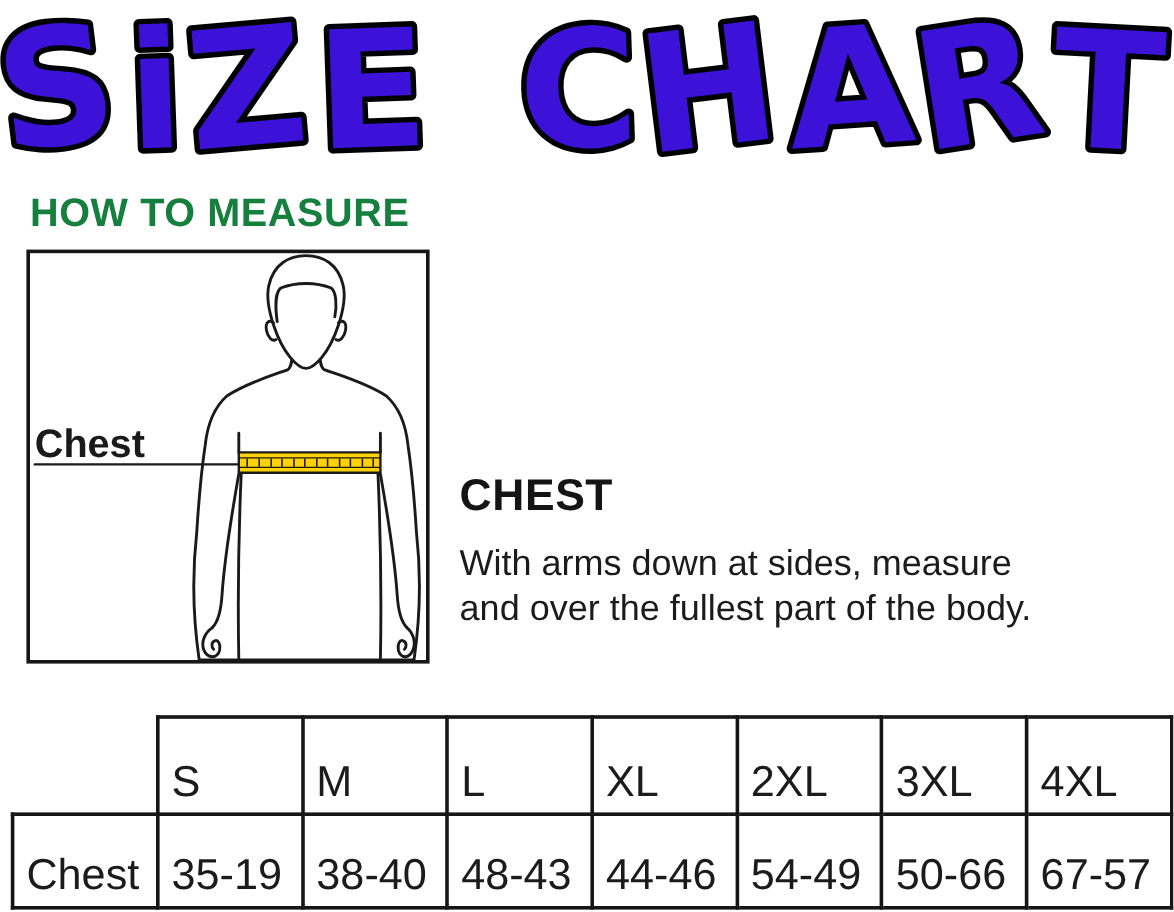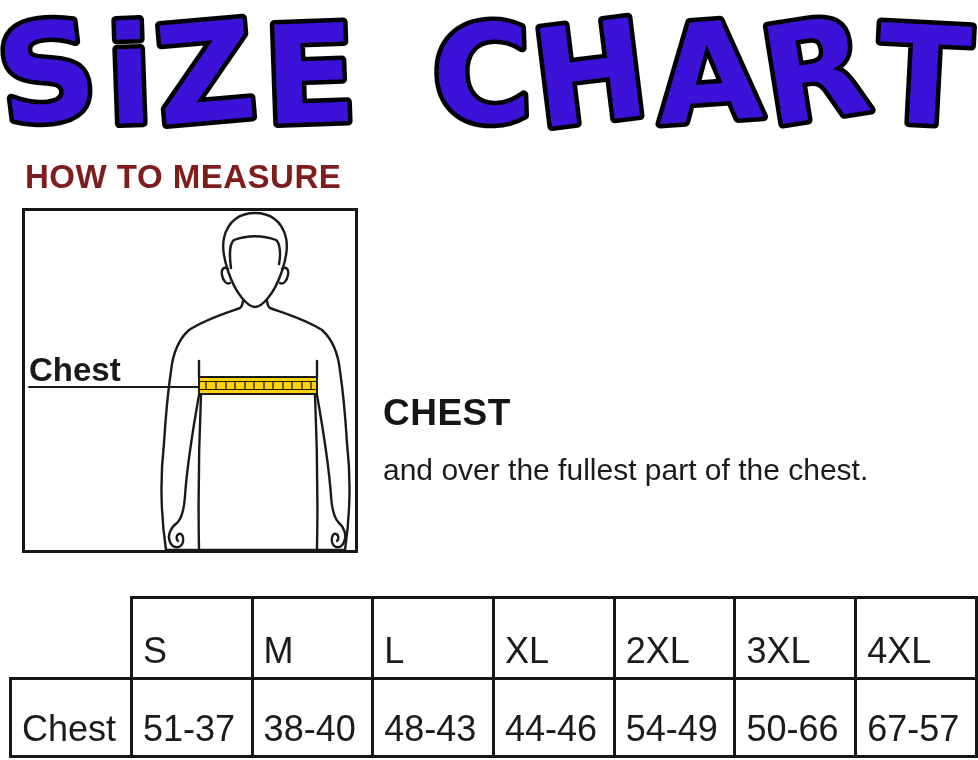--- a/index.html
+++ b/index.html
@@ -14,21 +14,21 @@
   .title-svg { position:absolute; left:0; top:0; }
   .title-word {
     font-family:"DejaVu Sans", sans-serif;
     font-weight:bold;
   }
 
   
   .htm-heading {
     position:absolute; left:25px; top:158px;
     font-size:33px; font-weight:700; letter-spacing:0.5px;
-    color:#7f1d1d;
+    color:#15803d;
   }
 
   
   .figure-box {
     position:absolute; left:22px; top:208px;
     width:336px; height:345px;
     border:3px solid #161616; box-sizing:border-box;
     background:#fff;
   }
 
@@ -125,39 +125,40 @@
         </g>
       </g>
 
       <text x="4" y="170" font-size="33" font-family="Liberation Sans, sans-serif" font-weight="600" fill="#1a1a1a">Chest</text>
     </svg>
   </div>
 
   <div class="instructions">
     <div class="chest-heading">CHEST</div>
     <div class="chest-paragraph">
-      <div>and over the fullest part of the chest.</div>
+      <div>With arms down at sides, measure</div>
+      <div>and over the fullest part of the body.</div>
     </div>
   </div>
 
   <table class="size-table">
     <tbody>
         <tr class="header-row">
       <td class="corner"></td>
       <th>S</th>
       <th>M</th>
       <th>L</th>
       <th>XL</th>
       <th>2XL</th>
       <th>3XL</th>
       <th>4XL</th>
     </tr>
     <tr class="data-row">
       <td>Chest</td>
-      <td>51-37</td>
+      <td>35-19</td>
       <td>38-40</td>
       <td>48-43</td>
       <td>44-46</td>
       <td>54-49</td>
       <td>50-66</td>
       <td>67-57</td>
     </tr>
   </tbody>
     </table>
 

